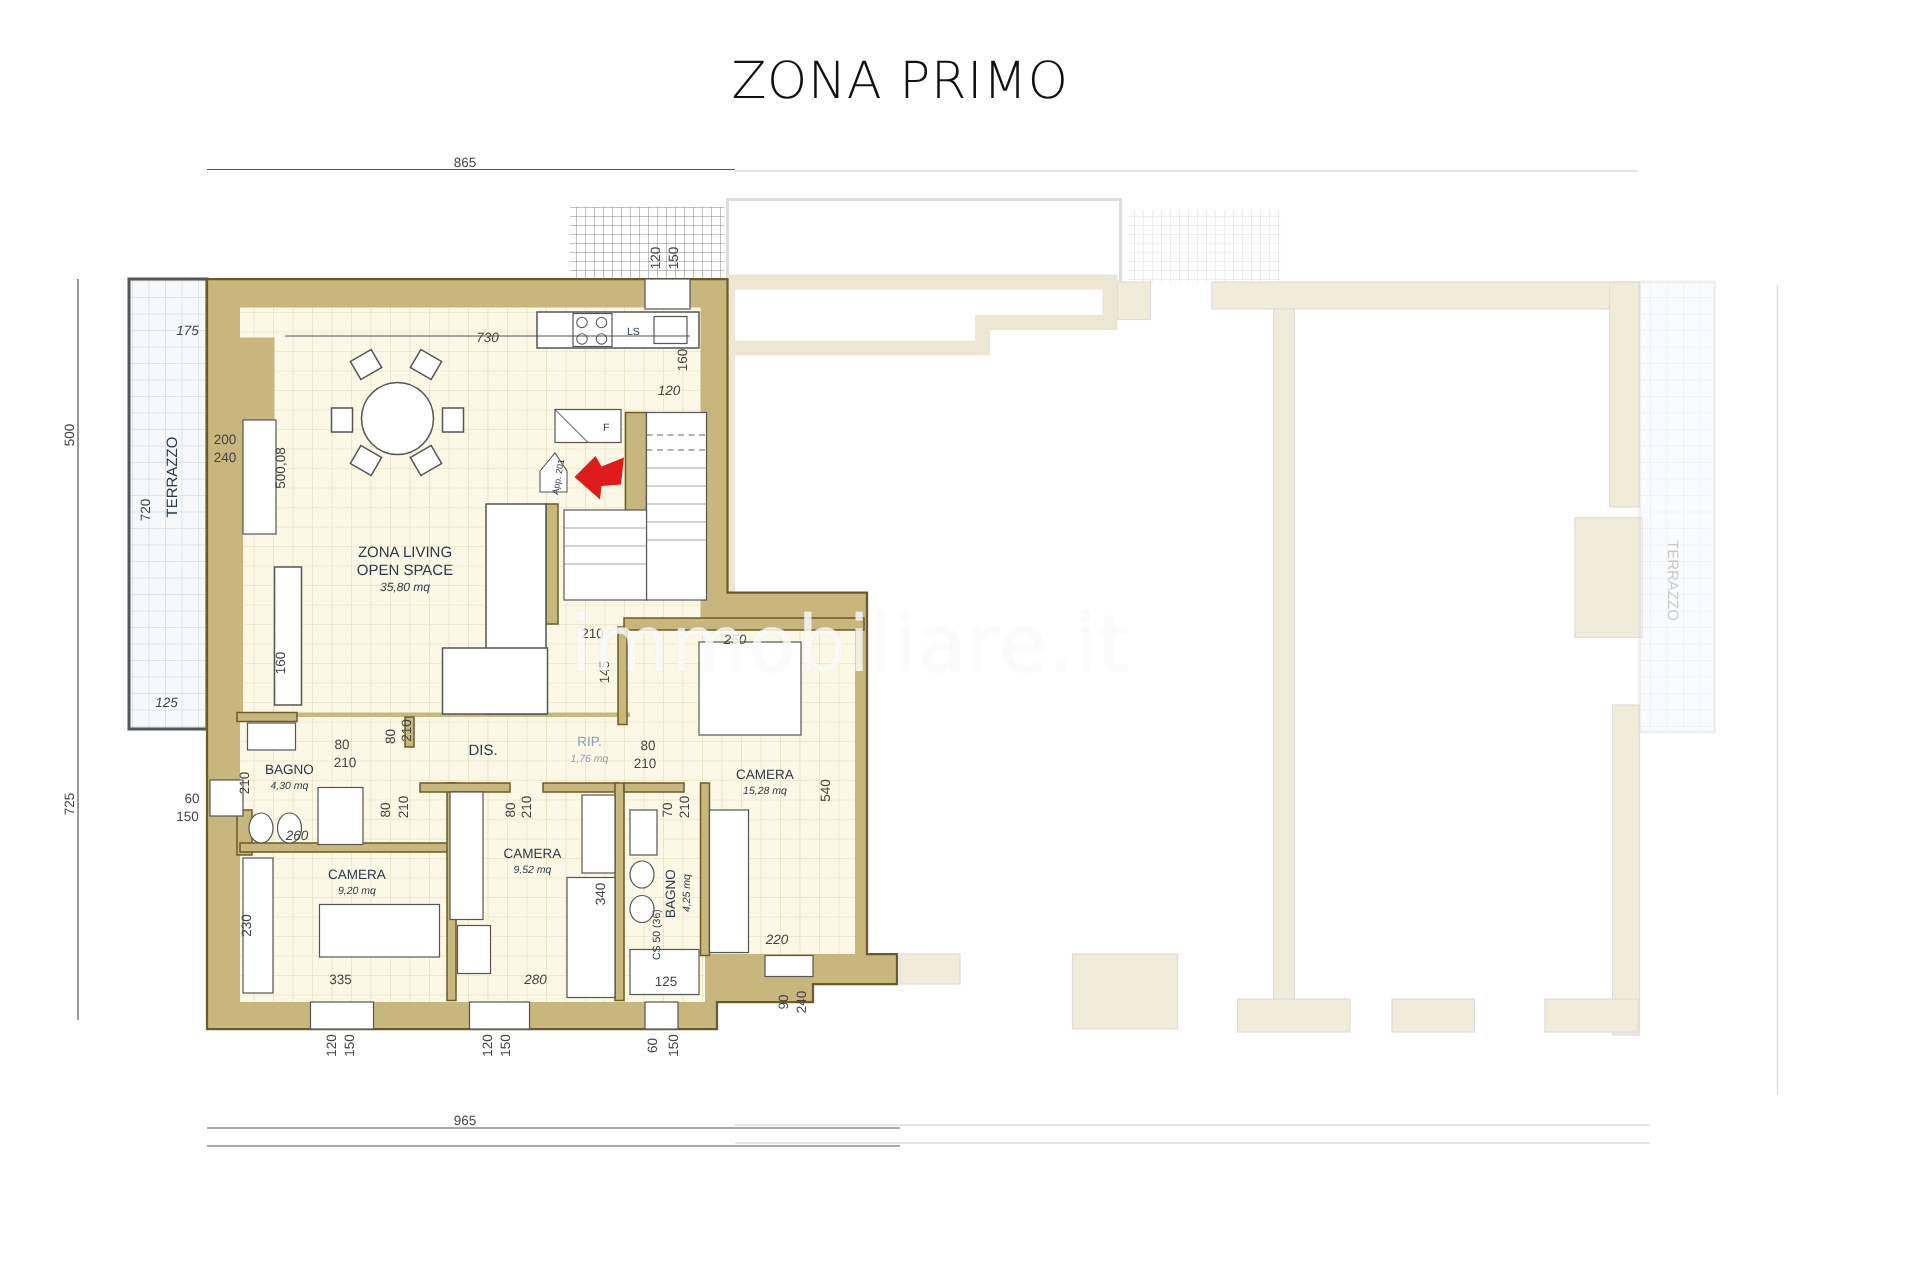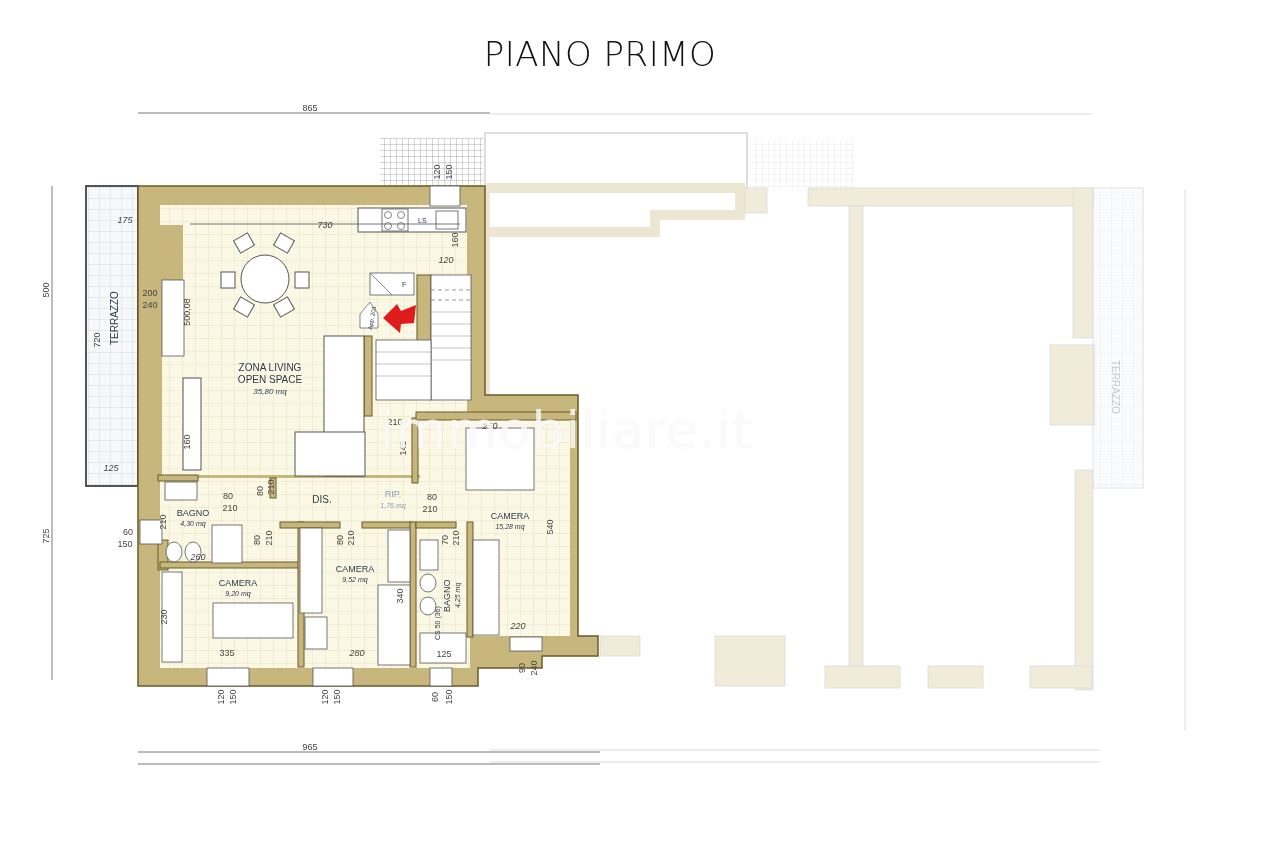--- a/index.html
+++ b/index.html
@@ -7,21 +7,21 @@
   .title { position:absolute; left:0; width:1200px; top:34px; text-align:center; font-size:34px; color:#111; letter-spacing:0.5px; font-family:"DejaVu Sans", sans-serif; font-weight:300; }
   svg { position:absolute; left:0; top:0; }
   .lbl { font-family:"Liberation Sans", sans-serif; fill:#2a3a4a; }
   .dim { font-family:"Liberation Sans", sans-serif; fill:#444; font-size:9px; }
   .faint { fill:#c9c9c9; }
   .wm { position:absolute; left:380px; top:400px; font-family:"DejaVu Sans", sans-serif; font-weight:normal; font-size:52px; color:rgba(255,255,255,0.75); letter-spacing:1px; text-shadow:0 0 1px rgba(200,200,200,0.35); pointer-events:none; }
 </style>
 </head>
 <body>
 
-<div class="title">PIANO PRIMO</div>
+<div class="title">ZONA PRIMO</div>
 
 <svg width="1280" height="844" viewBox="0 0 1280 844">
   <defs>
     <pattern id="tile" width="13" height="13" patternUnits="userSpaceOnUse">
       <rect width="13" height="13" fill="#fbf8e6"></rect>
       <path d="M13 0 L0 0 0 13" fill="none" stroke="#e3dcb8" stroke-width="0.8"></path>
     </pattern>
     <pattern id="ttile" width="11" height="11" patternUnits="userSpaceOnUse">
       <rect width="11" height="11" fill="#f6f8fa"></rect>
       <path d="M11 0 L0 0 0 11" fill="none" stroke="#c9d2da" stroke-width="0.7"></path>

